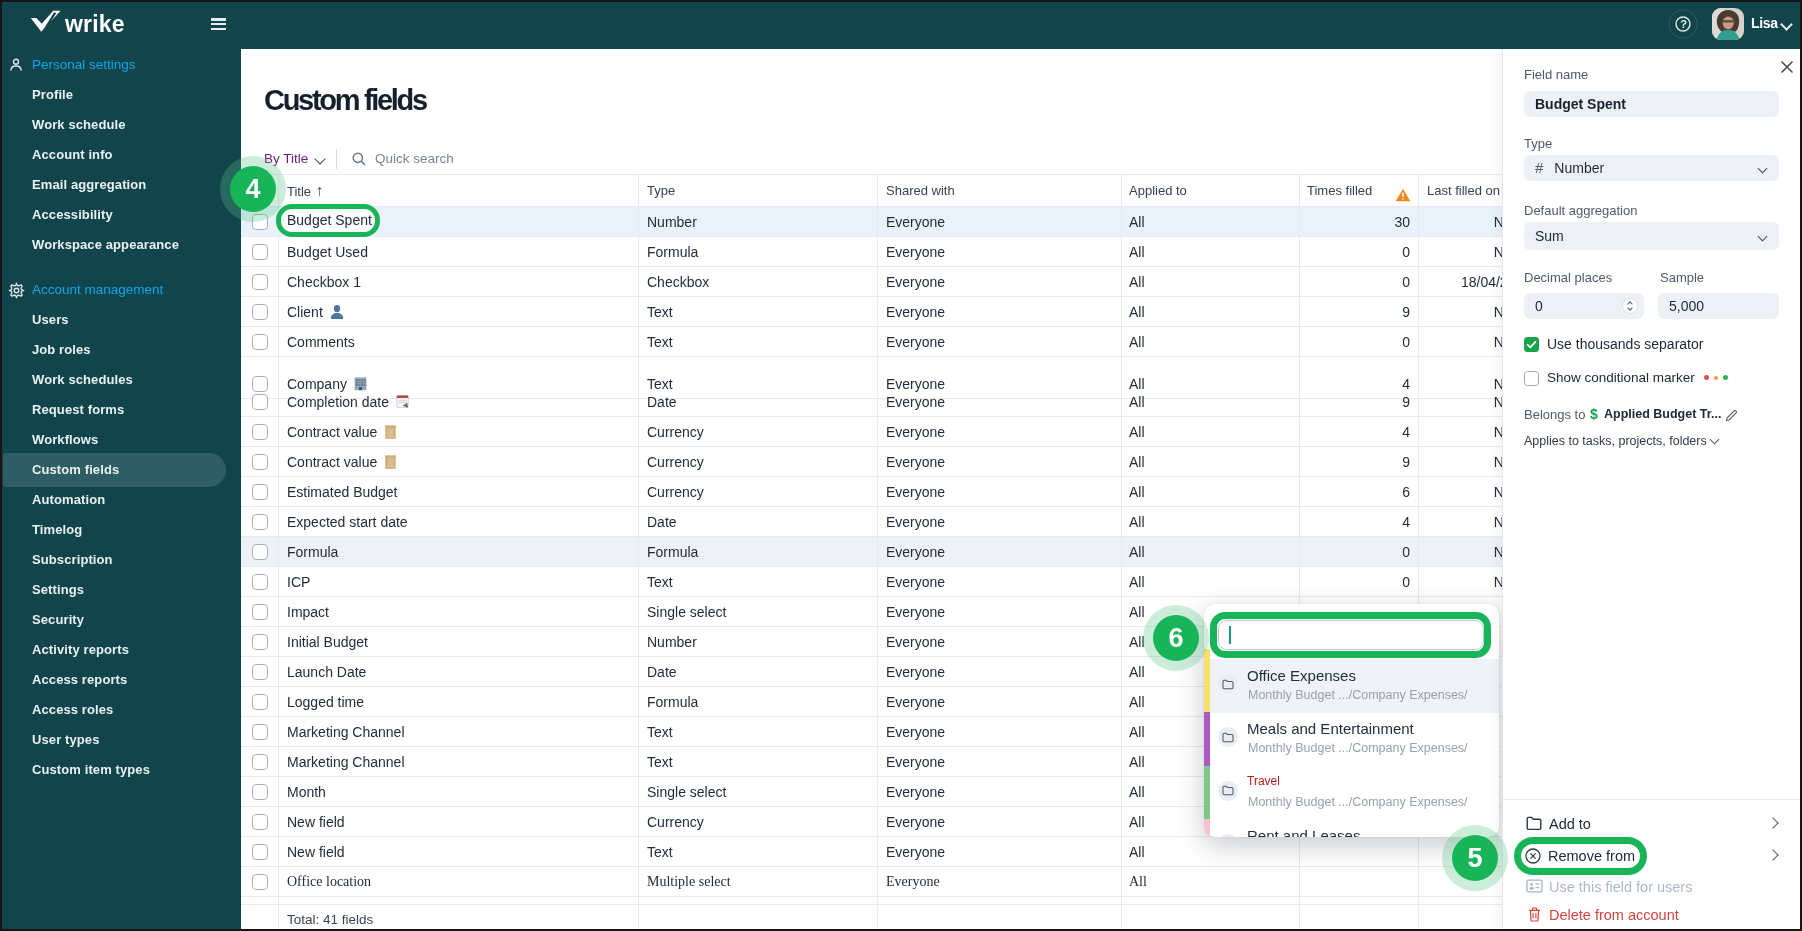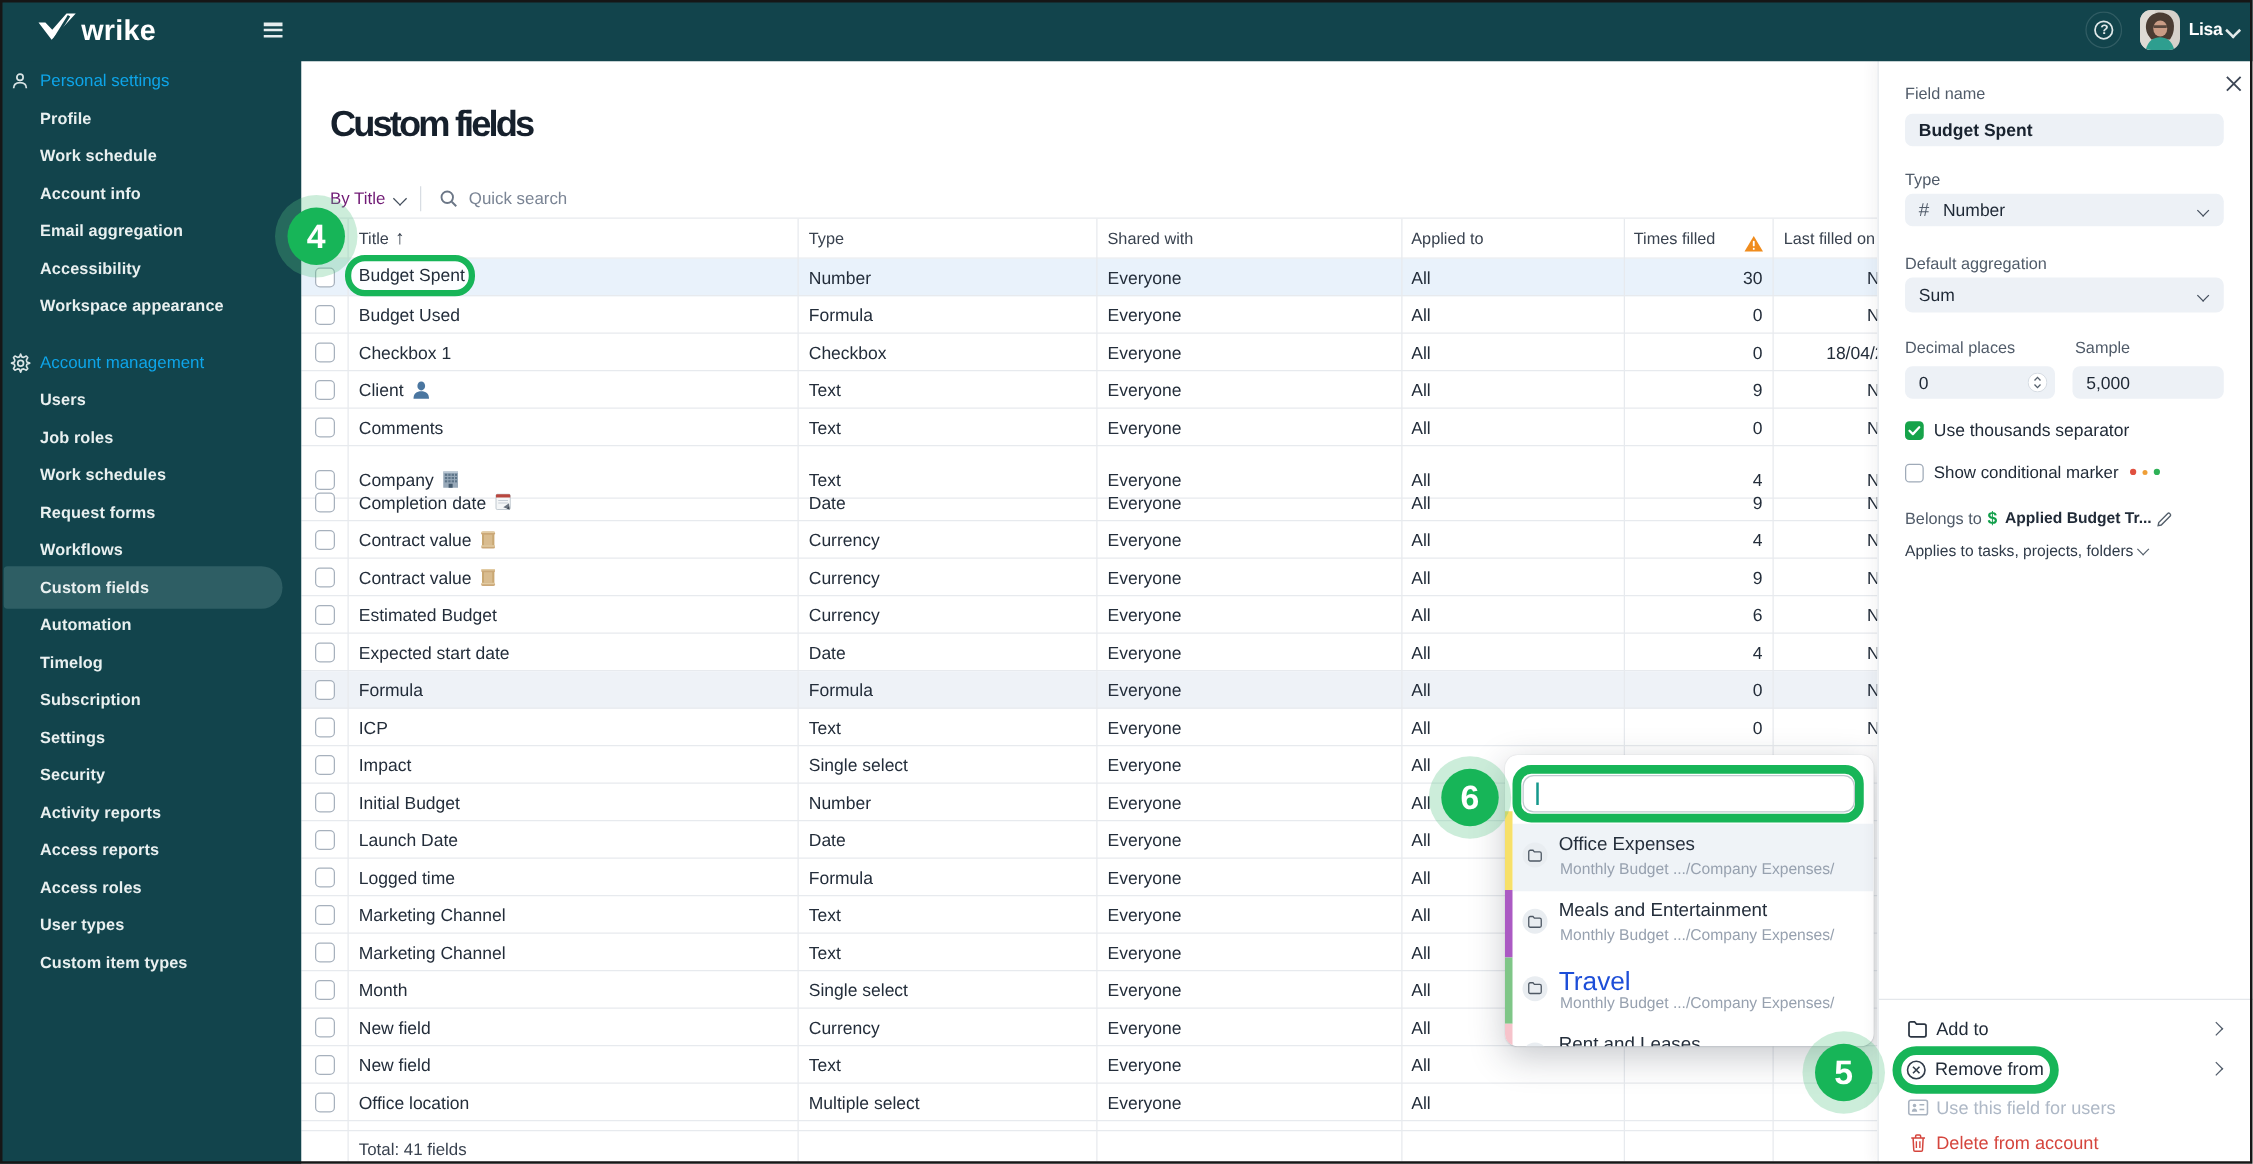--- a/index.html
+++ b/index.html
@@ -371,21 +371,21 @@
 </div>
 <div class="trow" style="top:789px;">
  <span class="cb"></span>
  <div class="c-title">New field</div>
  <div class="c-type">Text</div>
  <div class="c-shared">Everyone</div>
  <div class="c-applied">All</div>
  <div class="c-times"></div>
  <div class="c-last"></div>
 </div>
-<div class="trow" style="top:819px;">
+<div class="trow" style="top:819px;font-family:Liberation Serif, serif;">
  <span class="cb"></span>
  <div class="c-title">Office location</div>
  <div class="c-type">Multiple select</div>
  <div class="c-shared">Everyone</div>
  <div class="c-applied">All</div>
  <div class="c-times"></div>
  <div class="c-last"></div>
 </div>
 
   <div class="hline" style="top:856px;width:1261px"></div>
@@ -471,21 +471,21 @@
       <path d="M1 2.4 C1 1.7 1.5 1.2 2.2 1.2 L4.4 1.2 L5.5 2.5 L9.8 2.5 C10.5 2.5 11 3 11 3.7 L11 8.6 C11 9.3 10.5 9.8 9.8 9.8 L2.2 9.8 C1.5 9.8 1 9.3 1 8.6 Z" fill="none" stroke="#4E5864" stroke-width="1.05"></path>
     </svg>
 <div style="position:absolute;left:43px;top:116.3px;font-size:15px;color:#242E3B">Meals and Entertainment</div>
 <div style="position:absolute;left:44px;top:137.3px;font-size:12.5px;color:#97A1AF">Monthly Budget .../Company Expenses/</div>
 
 <div style="position:absolute;left:0;top:161.6px;width:6px;height:53.29999999999998px;background:#7FC687"></div>
 <div style="position:absolute;left:14px;top:176.6px;width:20px;height:20px;border-radius:50%;background:#E9EDF1"></div>
 <svg style="position:absolute;left:18px;top:181.1px" width="12" height="11" viewBox="0 0 12 11">
       <path d="M1 2.4 C1 1.7 1.5 1.2 2.2 1.2 L4.4 1.2 L5.5 2.5 L9.8 2.5 C10.5 2.5 11 3 11 3.7 L11 8.6 C11 9.3 10.5 9.8 9.8 9.8 L2.2 9.8 C1.5 9.8 1 9.3 1 8.6 Z" fill="none" stroke="#4E5864" stroke-width="1.05"></path>
     </svg>
-<div style="position:absolute;left:43px;top:169.6px;font-size:21px;color:#1d4ed8">Travel</div>
+<div style="position:absolute;left:43px;top:169.6px;font-size:12px;color:#b91c1c">Travel</div>
 <div style="position:absolute;left:44px;top:190.6px;font-size:12.5px;color:#97A1AF">Monthly Budget .../Company Expenses/</div>
 
 <div style="position:absolute;left:0;top:214.89999999999998px;width:6px;height:53.30000000000001px;background:#F6C3CB"></div>
 <div style="position:absolute;left:14px;top:229.89999999999998px;width:20px;height:20px;border-radius:50%;background:#E9EDF1"></div>
 <svg style="position:absolute;left:18px;top:234.39999999999998px" width="12" height="11" viewBox="0 0 12 11">
       <path d="M1 2.4 C1 1.7 1.5 1.2 2.2 1.2 L4.4 1.2 L5.5 2.5 L9.8 2.5 C10.5 2.5 11 3 11 3.7 L11 8.6 C11 9.3 10.5 9.8 9.8 9.8 L2.2 9.8 C1.5 9.8 1 9.3 1 8.6 Z" fill="none" stroke="#4E5864" stroke-width="1.05"></path>
     </svg>
 <div style="position:absolute;left:43px;top:222.89999999999998px;font-size:15px;color:#242E3B">Rent and Leases</div>
 <div style="position:absolute;left:44px;top:243.89999999999998px;font-size:12.5px;color:#97A1AF">Monthly Budget .../Company Expenses/</div>
 

